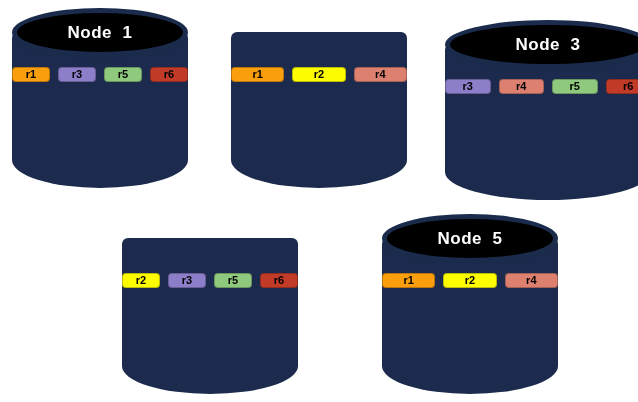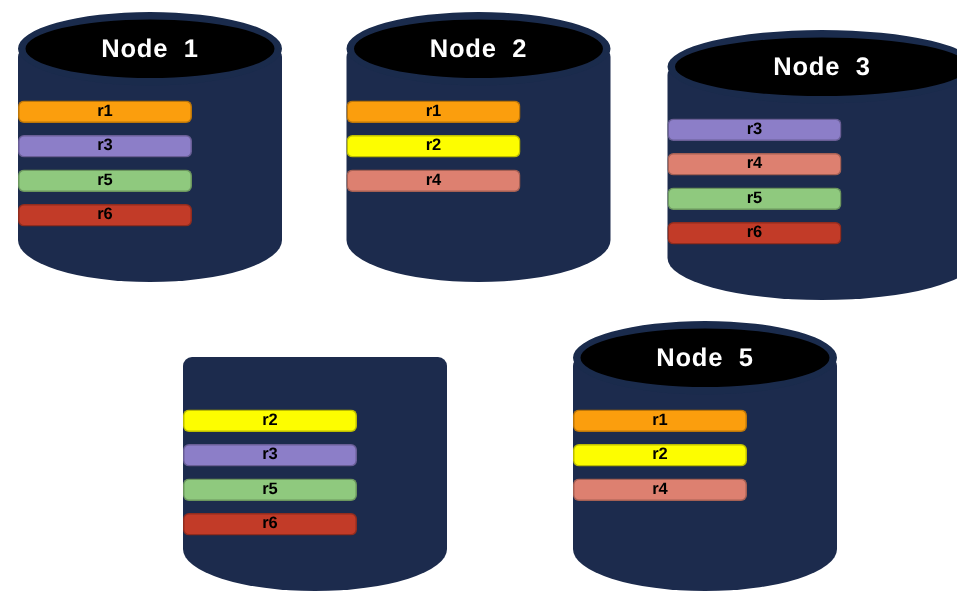--- a/index.html
+++ b/index.html
@@ -50,21 +50,21 @@
     letter-spacing: 0.5px;
     white-space: pre;
     text-shadow: 0 1px 1px rgba(0,0,0,0.25);
   }
   .records {
     position: absolute;
     top: 59px;
     left: 0;
     right: 0;
     display: flex;
-    flex-direction: column;
+    flex-direction: row;
     align-items: flex-start;
     gap: 8px;
   }
   .record {
     width: 116px;
     height: 15px;
     border-radius: 4px;
     box-sizing: border-box;
     border: 1px solid rgba(0,0,0,0.25);
     display: flex;
@@ -95,23 +95,20 @@
     <div class="records">
       <div class="record" style="background: rgb(251, 158, 13);">r1</div>
       <div class="record" style="background: rgb(140, 126, 200);">r3</div>
       <div class="record" style="background: rgb(143, 201, 126);">r5</div>
       <div class="record" style="background: rgb(194, 59, 40);">r6</div>
     </div>
   </div>
 
   <div class="cylinder pos-n2">
     <div class="cyl-body"></div>
-    <div class="cyl-top">
-      <span class="node-title">Node  2</span>
-    </div>
     <div class="records">
       <div class="record" style="background: rgb(251, 158, 13);">r1</div>
       <div class="record" style="background: rgb(253, 253, 0);">r2</div>
       <div class="record" style="background: rgb(221, 128, 112);">r4</div>
     </div>
   </div>
 
   <div class="cylinder pos-n3">
     <div class="cyl-body"></div>
     <div class="cyl-top">

